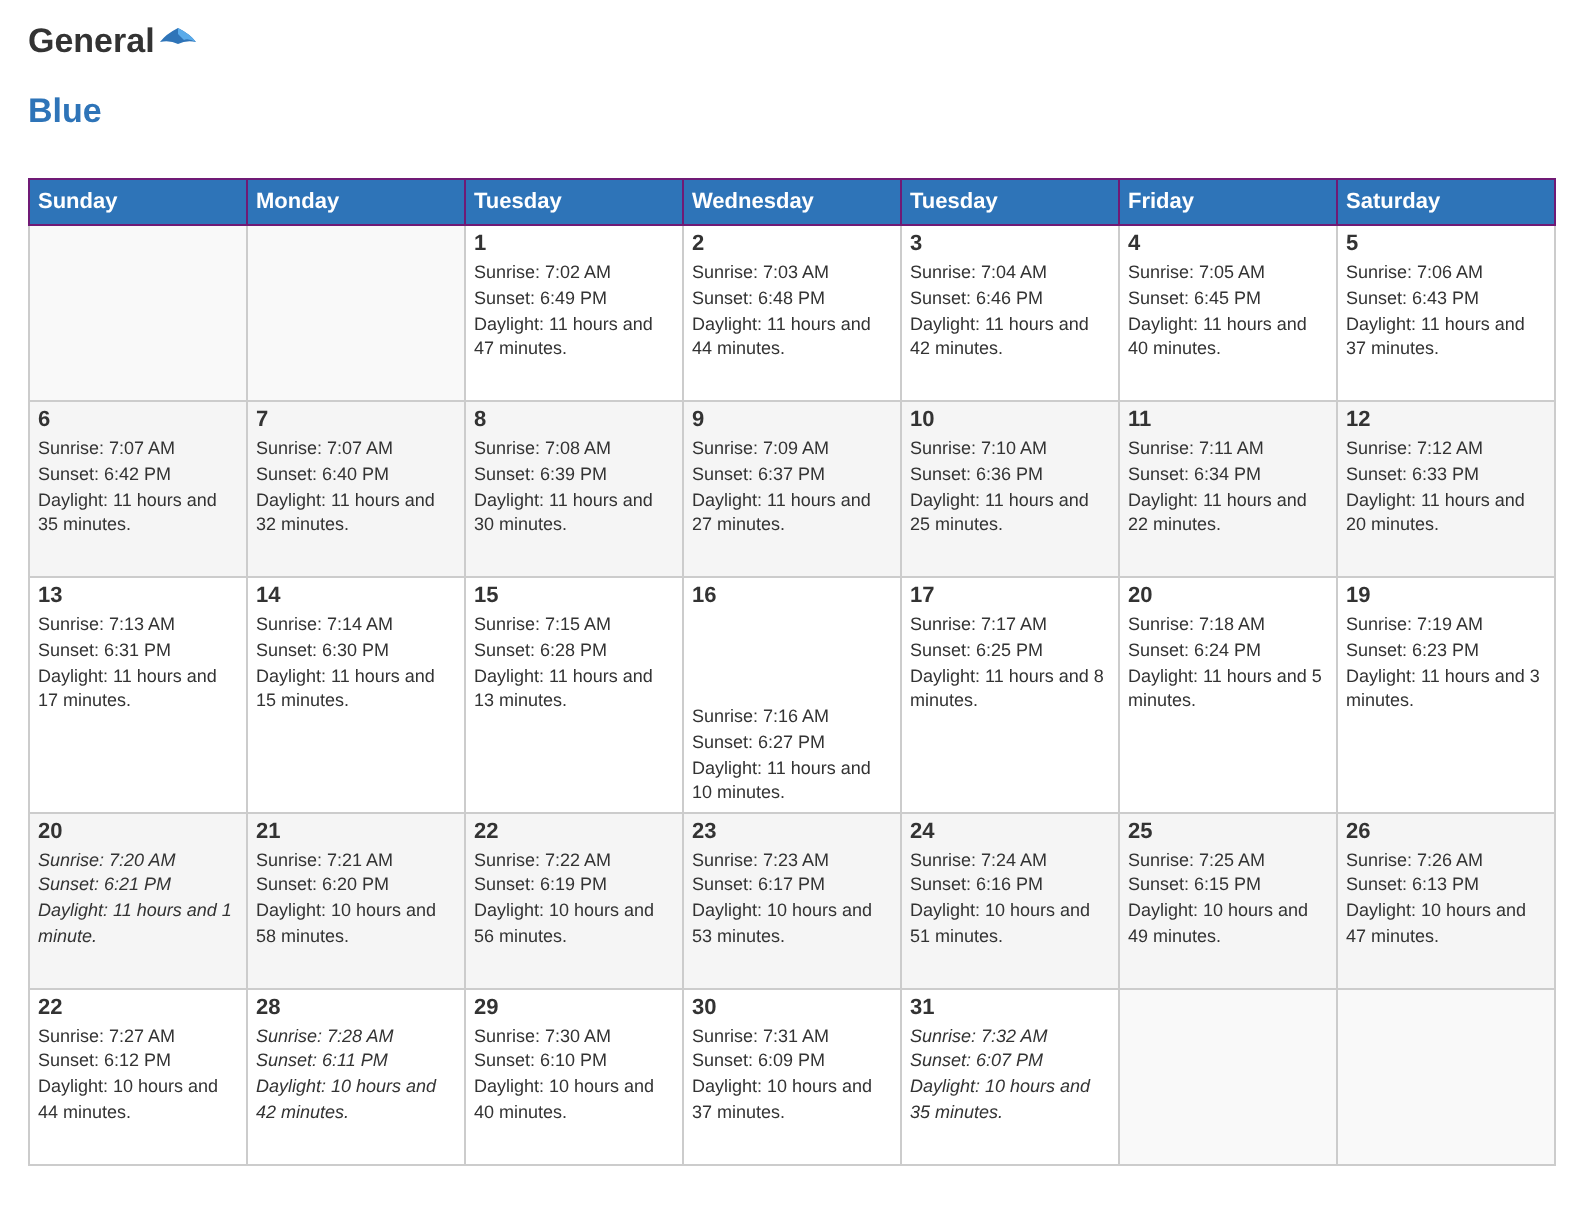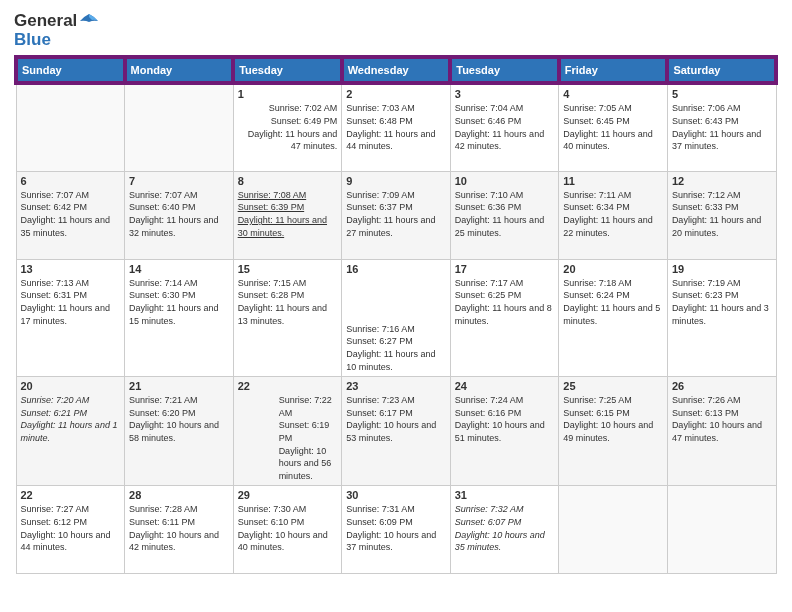--- a/index.html
+++ b/index.html
@@ -9,20 +9,21 @@
       font-family: Arial, sans-serif;
       background: #fff;
       overflow: hidden;
     }
     .page {
       width: 792px;
       height: 576px;
       padding: 12px 14px 10px 14px;
       display: flex;
       flex-direction: column;
+      gap: 18px;
     }
     .header {
       display: flex;
       align-items: flex-start;
       justify-content: space-between;
       margin-bottom: 6px;
     }
     .logo {
       display: flex;
       flex-direction: column;
@@ -48,21 +49,21 @@
       width: 100%;
       table-layout: fixed;
     }
     .calendar th {
       background-color: #2e74b8;
       color: #fff;
       font-size: 11px;
       font-weight: bold;
       padding: 5px 4px;
       text-align: left;
-      border: 4px solid #701a75;
+      border: 1px solid #701a75;
     }
     .calendar td {
       vertical-align: top;
       border: 1px solid #ccc;
       padding: 3px 4px;
       font-size: 9.5px;
       color: #333;
       height: 88px;
       background: #fff;
     }
@@ -93,21 +94,21 @@
 <div class="page">
   <div class="header">
     <div class="logo">
     <div style="display:flex;align-items:center;gap:2px;">
       <span style="font-size:17px;font-weight:bold;color:#333;">General</span>
       <svg width="20" height="16" viewBox="0 0 20 16">
         <path d="M10 1 Q16 4 19 8 Q14 7 10 9 Q6 7 1 8 Q4 4 10 1Z" fill="#2e74b8"></path>
         <path d="M10 1 Q16 4 19 8 Q15 6 13 7 L10 4Z" fill="#5aabea"></path>
       </svg>
     </div>
-    <div style="font-size:17px;font-weight:bold;color:#2e74b8;margin-top:0px;">Blue</div>
+    <div style="font-size:17px;font-weight:bold;color:#2e74b8;margin-top:16px;">Blue</div>
   </div>
     <div class="title-area">
       <div class="month-title"></div>
       <div class="location"></div>
     </div>
   </div>
 
   <table class="calendar">
     <thead>
       <tr>
@@ -119,21 +120,21 @@
           <th>Friday</th>
           <th>Saturday</th>
         </tr>
     </thead>
     <tbody id="calendar-body">
     <tr>
           <td class="empty-cell"></td>
           <td class="empty-cell"></td>
           <td>
             <div class="day-number">1</div>
-            <div class="day-info" style="white-space: pre-line; text-align: right;">Sunrise: 7:02 AM
+            <div class="day-info" style="white-space: pre-line;">Sunrise: 7:02 AM
 Sunset: 6:49 PM
 Daylight: 11 hours and 47 minutes.</div>
           </td>
           <td>
             <div class="day-number">2</div>
             <div class="day-info" style="white-space: pre-line;">Sunrise: 7:03 AM
 Sunset: 6:48 PM
 Daylight: 11 hours and 44 minutes.</div>
           </td>
           <td>
@@ -163,21 +164,21 @@
 Daylight: 11 hours and 35 minutes.</div>
           </td>
           <td>
             <div class="day-number">7</div>
             <div class="day-info" style="white-space: pre-line;">Sunrise: 7:07 AM
 Sunset: 6:40 PM
 Daylight: 11 hours and 32 minutes.</div>
           </td>
           <td>
             <div class="day-number">8</div>
-            <div class="day-info" style="white-space: pre-line; text-decoration: underline;">Sunrise: 7:08 AM
+            <div class="day-info" style="white-space: pre-line;">Sunrise: 7:08 AM
 Sunset: 6:39 PM
 Daylight: 11 hours and 30 minutes.</div>
           </td>
           <td>
             <div class="day-number">9</div>
             <div class="day-info" style="white-space: pre-line;">Sunrise: 7:09 AM
 Sunset: 6:37 PM
 Daylight: 11 hours and 27 minutes.</div>
           </td>
           <td>
@@ -251,21 +252,21 @@
 Daylight: 11 hours and 1 minute.</div>
           </td>
           <td>
             <div class="day-number">21</div>
             <div class="day-info" style="white-space: pre-line;">Sunrise: 7:21 AM
 Sunset: 6:20 PM
 Daylight: 10 hours and 58 minutes.</div>
           </td>
           <td>
             <div class="day-number">22</div>
-            <div class="day-info" style="white-space: pre-line; margin-left: 41px;">Sunrise: 7:22 AM
+            <div class="day-info" style="white-space: pre-line;">Sunrise: 7:22 AM
 Sunset: 6:19 PM
 Daylight: 10 hours and 56 minutes.</div>
           </td>
           <td>
             <div class="day-number">23</div>
             <div class="day-info" style="white-space: pre-line;">Sunrise: 7:23 AM
 Sunset: 6:17 PM
 Daylight: 10 hours and 53 minutes.</div>
           </td>
           <td>
@@ -289,21 +290,21 @@
         </tr>
         <tr>
           <td>
             <div class="day-number">22</div>
             <div class="day-info" style="white-space: pre-line;">Sunrise: 7:27 AM
 Sunset: 6:12 PM
 Daylight: 10 hours and 44 minutes.</div>
           </td>
           <td>
             <div class="day-number">28</div>
-            <div class="day-info" style="white-space: pre-line;">Sunrise: 7:28 AM
+            <div class="day-info" style="white-space: pre-line; font-style: italic;">Sunrise: 7:28 AM
 Sunset: 6:11 PM
 Daylight: 10 hours and 42 minutes.</div>
           </td>
           <td>
             <div class="day-number">29</div>
             <div class="day-info" style="white-space: pre-line;">Sunrise: 7:30 AM
 Sunset: 6:10 PM
 Daylight: 10 hours and 40 minutes.</div>
           </td>
           <td>

